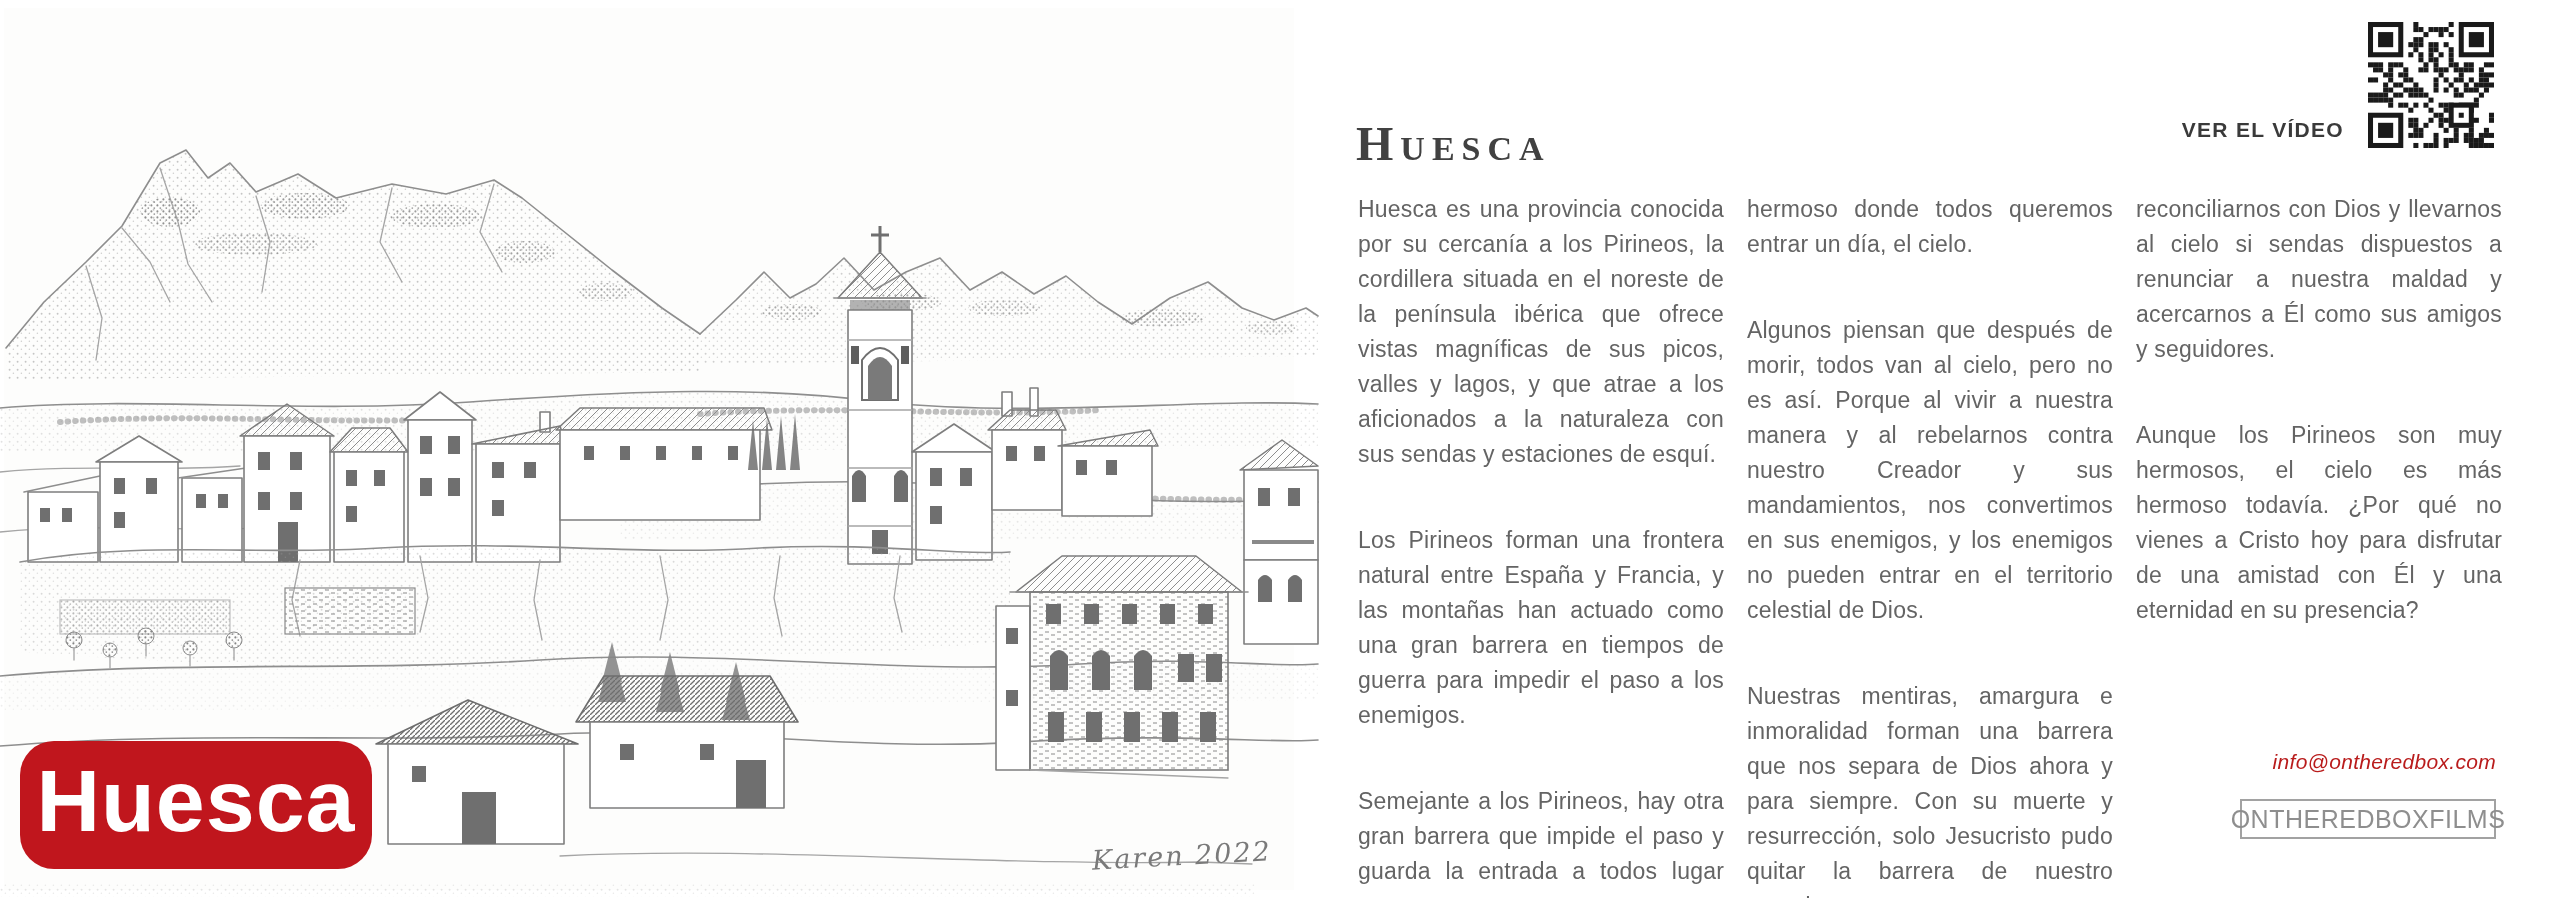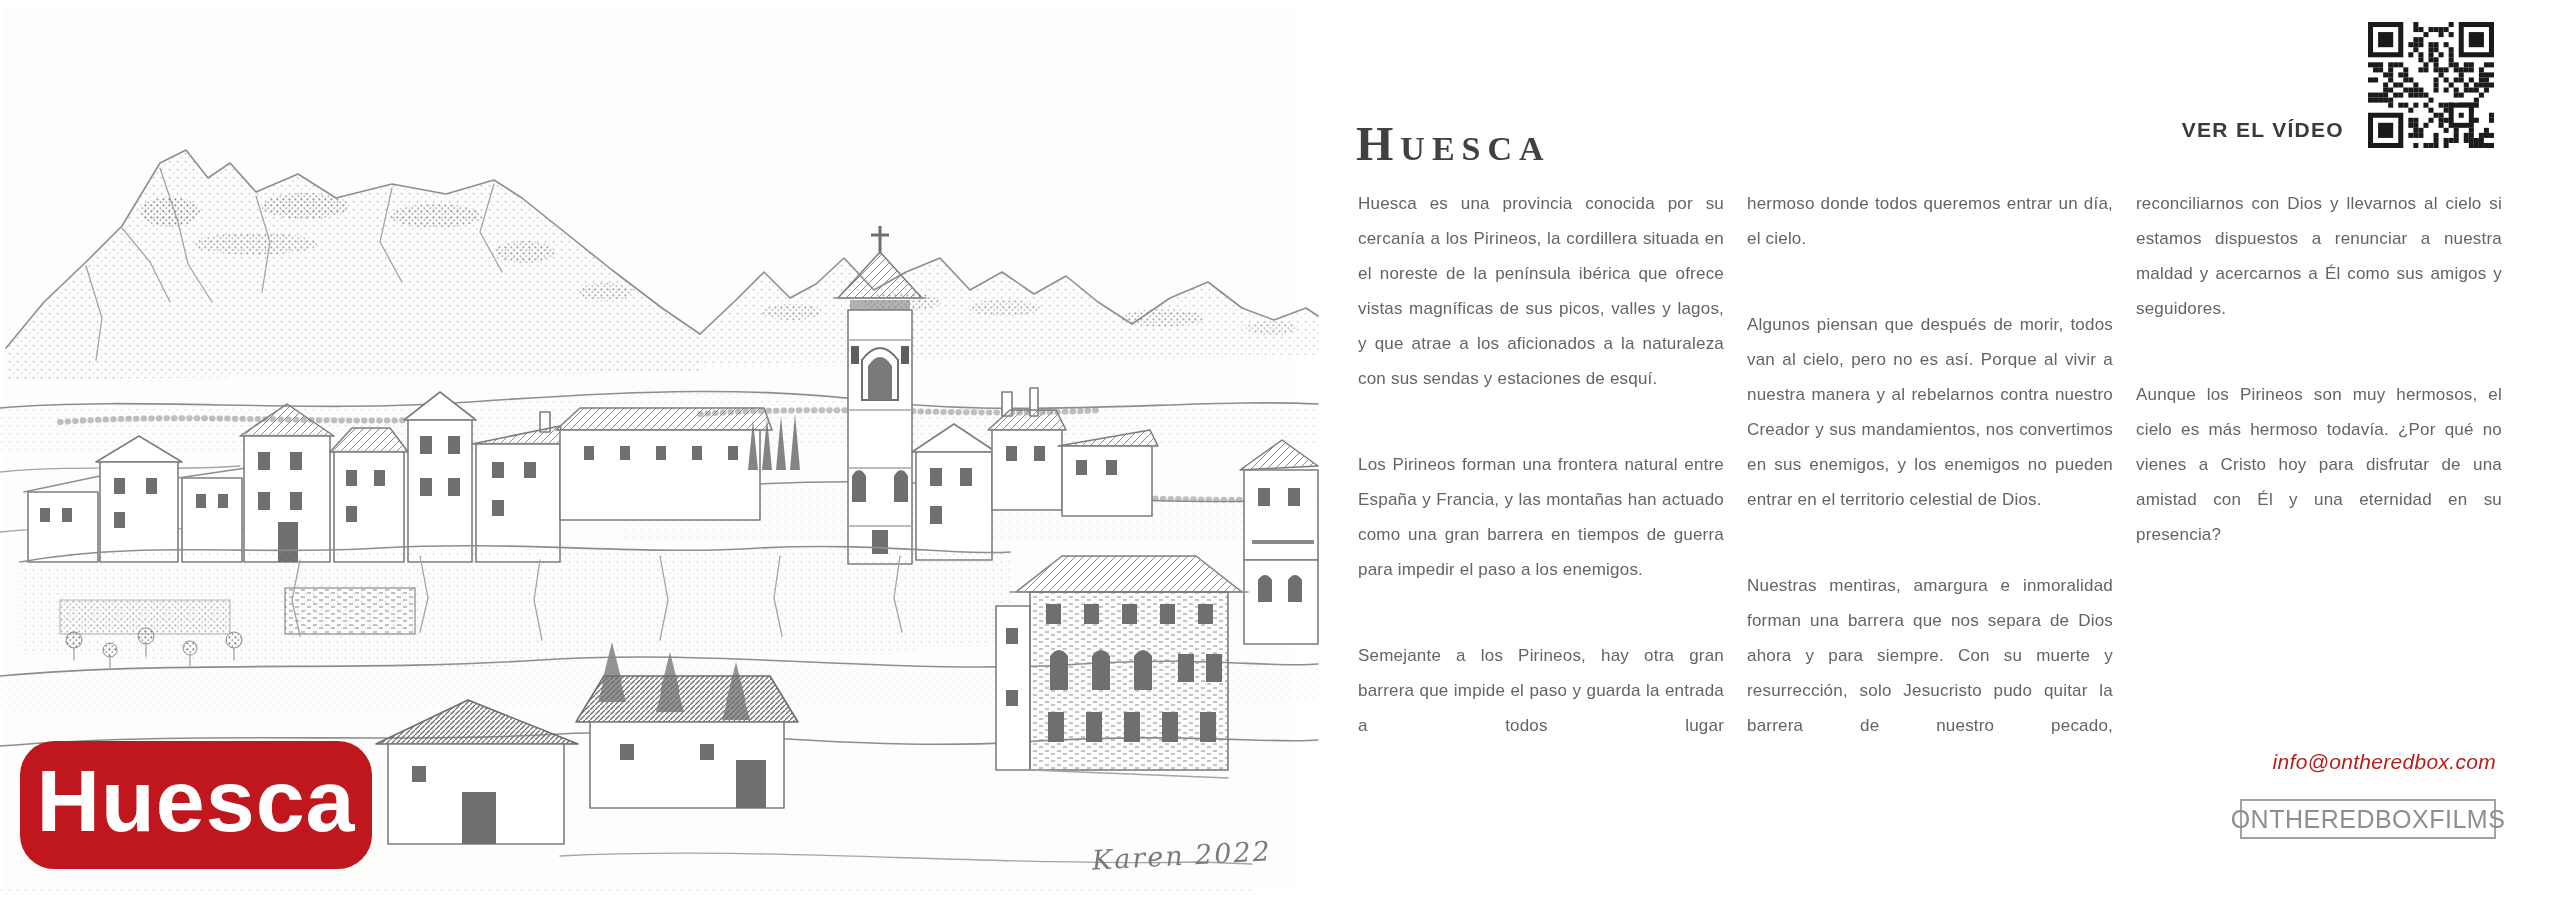--- a/index.html
+++ b/index.html
@@ -31,22 +31,22 @@
     font-family:"Liberation Serif",serif;
     font-variant:small-caps;font-variant-caps:small-caps;
     font-size:48px;color:#414141;letter-spacing:7px;
   }
   .columns{
     position:absolute;left:1358px;top:182px;width:1146px;
     display:flex;gap:23px;
   }
   .col{width:366px;}
   .col p{
-    margin:4px 0 51px 0;
-    font-size:17px;line-height:35px;color:#646464;
+    margin:10px 0 51px 0;
+    font-size:23px;line-height:35px;color:#646464;
     text-align:justify;letter-spacing:0.2px;
   }
   .col.justify-last p:last-child{text-align-last:justify;}
   .video-cta{
     position:absolute;top:118px;right:216px;
     font-size:21px;font-weight:bold;color:#3a3a3a;letter-spacing:1.3px;
   }
   .qr{position:absolute;left:2368px;top:22px;width:126px;height:126px;}
   .email{
     position:absolute;top:750px;right:64px;
@@ -301,21 +301,21 @@
       <p>Huesca es una provincia conocida por su cercanía a los Pirineos, la cordillera situada en el noreste de la península ibérica que ofrece vistas magníficas de sus picos, valles y lagos, y que atrae a los aficionados a la naturaleza con sus sendas y estaciones de esquí.</p>
       <p>Los Pirineos forman una frontera natural entre España y Francia, y las montañas han actuado como una gran barrera en tiempos de guerra para impedir el paso a los enemigos.</p>
       <p>Semejante a los Pirineos, hay otra gran barrera que impide el paso y guarda la entrada a todos lugar</p>
     </div>
   <div class="col justify-last">
       <p>hermoso donde todos queremos entrar un día, el cielo.</p>
       <p>Algunos piensan que después de morir, todos van al cielo, pero no es así. Porque al vivir a nuestra manera y al rebelarnos contra nuestro Creador y sus mandamientos, nos convertimos en sus enemigos, y los enemigos no pueden entrar en el territorio celestial de Dios.</p>
       <p>Nuestras mentiras, amargura e inmoralidad forman una barrera que nos separa de Dios ahora y para siempre. Con su muerte y resurrección, solo Jesucristo pudo quitar la barrera de nuestro pecado,</p>
     </div>
   <div class="col">
-      <p>reconciliarnos con Dios y llevarnos al cielo si estamos dispuestos a renunciar a nuestra maldad y acercarnos a Él como sus amigos y seguidores.</p>
+      <p>reconciliarnos con Dios y llevarnos al cielo si sendas dispuestos a renunciar a nuestra maldad y acercarnos a Él como sus amigos y seguidores.</p>
       <p>Aunque los Pirineos son muy hermosos, el cielo es más hermoso todavía. ¿Por qué no vienes a Cristo hoy para disfrutar de una amistad con Él y una eternidad en su presencia?</p>
     </div>
 </div>
 
 <div class="video-cta">VER EL VÍDEO</div>
 
 <svg class="qr" id="qr-svg" viewBox="0 0 25 25">
     <rect x="9" y="0" width="1" height="1" fill="#1a1a1a"></rect>
     <rect x="16" y="0" width="1" height="1" fill="#1a1a1a"></rect>
     <rect x="9" y="1" width="1" height="1" fill="#1a1a1a"></rect>

